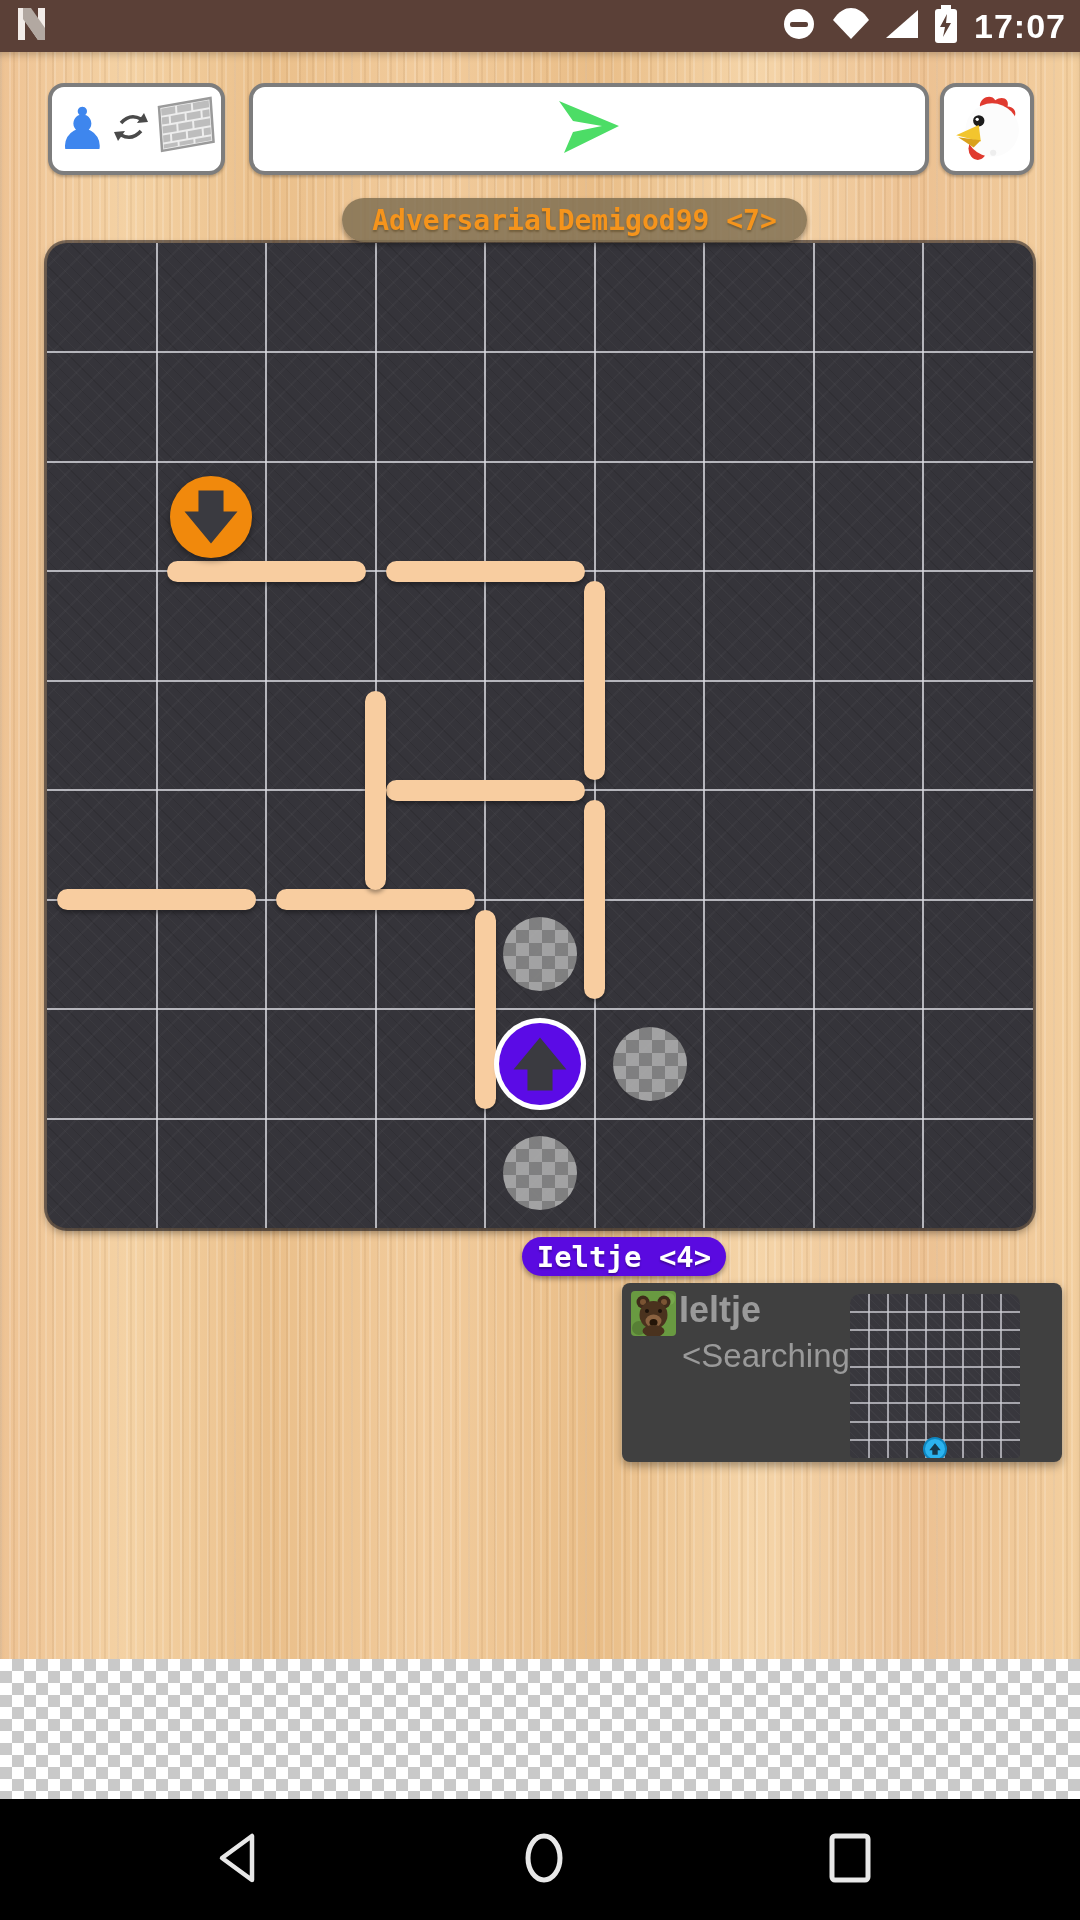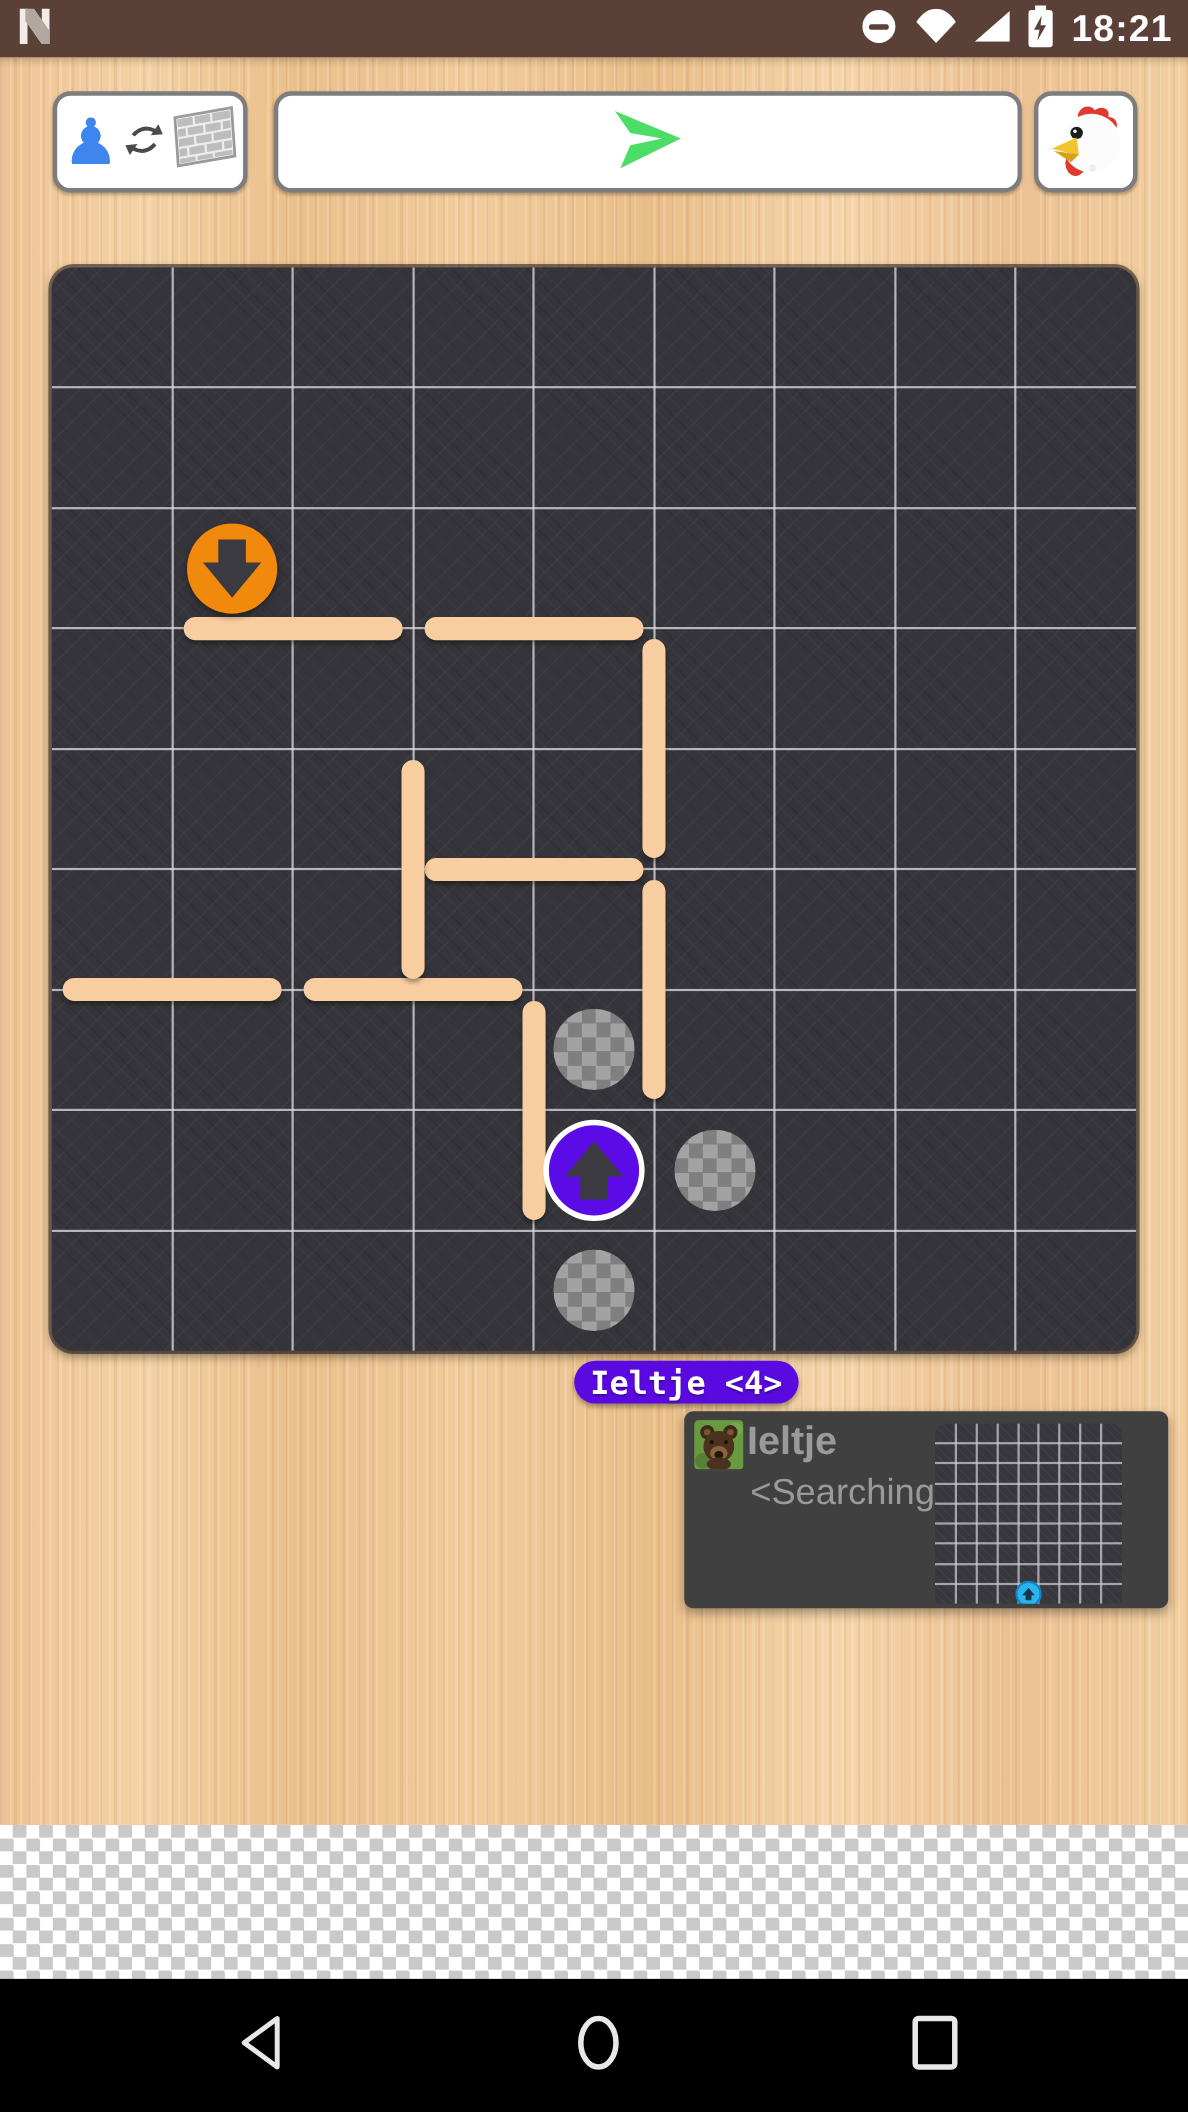--- a/index.html
+++ b/index.html
@@ -119,21 +119,21 @@
           <polygon points="0,28 32,28 32,0" fill="#fff"></polygon>
         </svg>
       </span>
       <span>
         <svg width="24" height="40" viewBox="0 0 24 40">
           <rect x="7" y="1" width="10" height="6" fill="#fff"></rect>
           <rect x="1" y="5" width="22" height="34" rx="3" fill="#fff"></rect>
           <polygon points="13,10 6,23 11,23 9,33 17,19 12,19" fill="#5b4037"></polygon>
         </svg>
       </span>
-      <span class="sb-time">18:21</span>
+      <span class="sb-time">17:07</span>
     </div>
   </header>
 
   <div class="wood"></div>
 
   <div class="tb-btn" id="btn-toggle">
     <span class="pawn-glyph" style="color: rgb(62, 134, 238);">♟</span>
     <span>
       <svg width="36" height="32" viewBox="0 0 36 32">
         <path d="M8,12 q9,-10 20,-4" stroke="#4a4a4a" stroke-width="3.5" fill="none"></path>
@@ -186,20 +186,21 @@
         <circle cx="40" cy="38" r="26" fill="#fcfcfc"></circle>
         <circle cx="41" cy="60" r="3" fill="#eee"></circle>
         <circle cx="27" cy="29" r="5.5" fill="#1c1c1c"></circle>
         <circle cx="25.5" cy="27.5" r="1.6" fill="#fff"></circle>
         <polygon points="5,43 27,33 29,49" fill="#f2c52e"></polygon>
         <polygon points="7,45 29,48 22,55" fill="#d9a01c"></polygon>
       </svg>
     </span>
   </div>
 
+  <div class="pill" id="opp-label" style="background: rgba(128, 112, 82, 0.85); color: rgb(245, 148, 28);">AdversarialDemigod99 &lt;7&gt;</div>
 
   <div id="board" style="background-color: rgb(53, 52, 58);">
       <div class="grid-line v" style="left: 108.556px; background: rgba(218, 218, 224, 0.78);"></div>
       <div class="grid-line h" style="top: 108.444px; background: rgba(218, 218, 224, 0.78);"></div>
       <div class="grid-line v" style="left: 218.111px; background: rgba(218, 218, 224, 0.78);"></div>
       <div class="grid-line h" style="top: 217.889px; background: rgba(218, 218, 224, 0.78);"></div>
       <div class="grid-line v" style="left: 327.667px; background: rgba(218, 218, 224, 0.78);"></div>
       <div class="grid-line h" style="top: 327.333px; background: rgba(218, 218, 224, 0.78);"></div>
       <div class="grid-line v" style="left: 437.222px; background: rgba(218, 218, 224, 0.78);"></div>
       <div class="grid-line h" style="top: 436.778px; background: rgba(218, 218, 224, 0.78);"></div>

